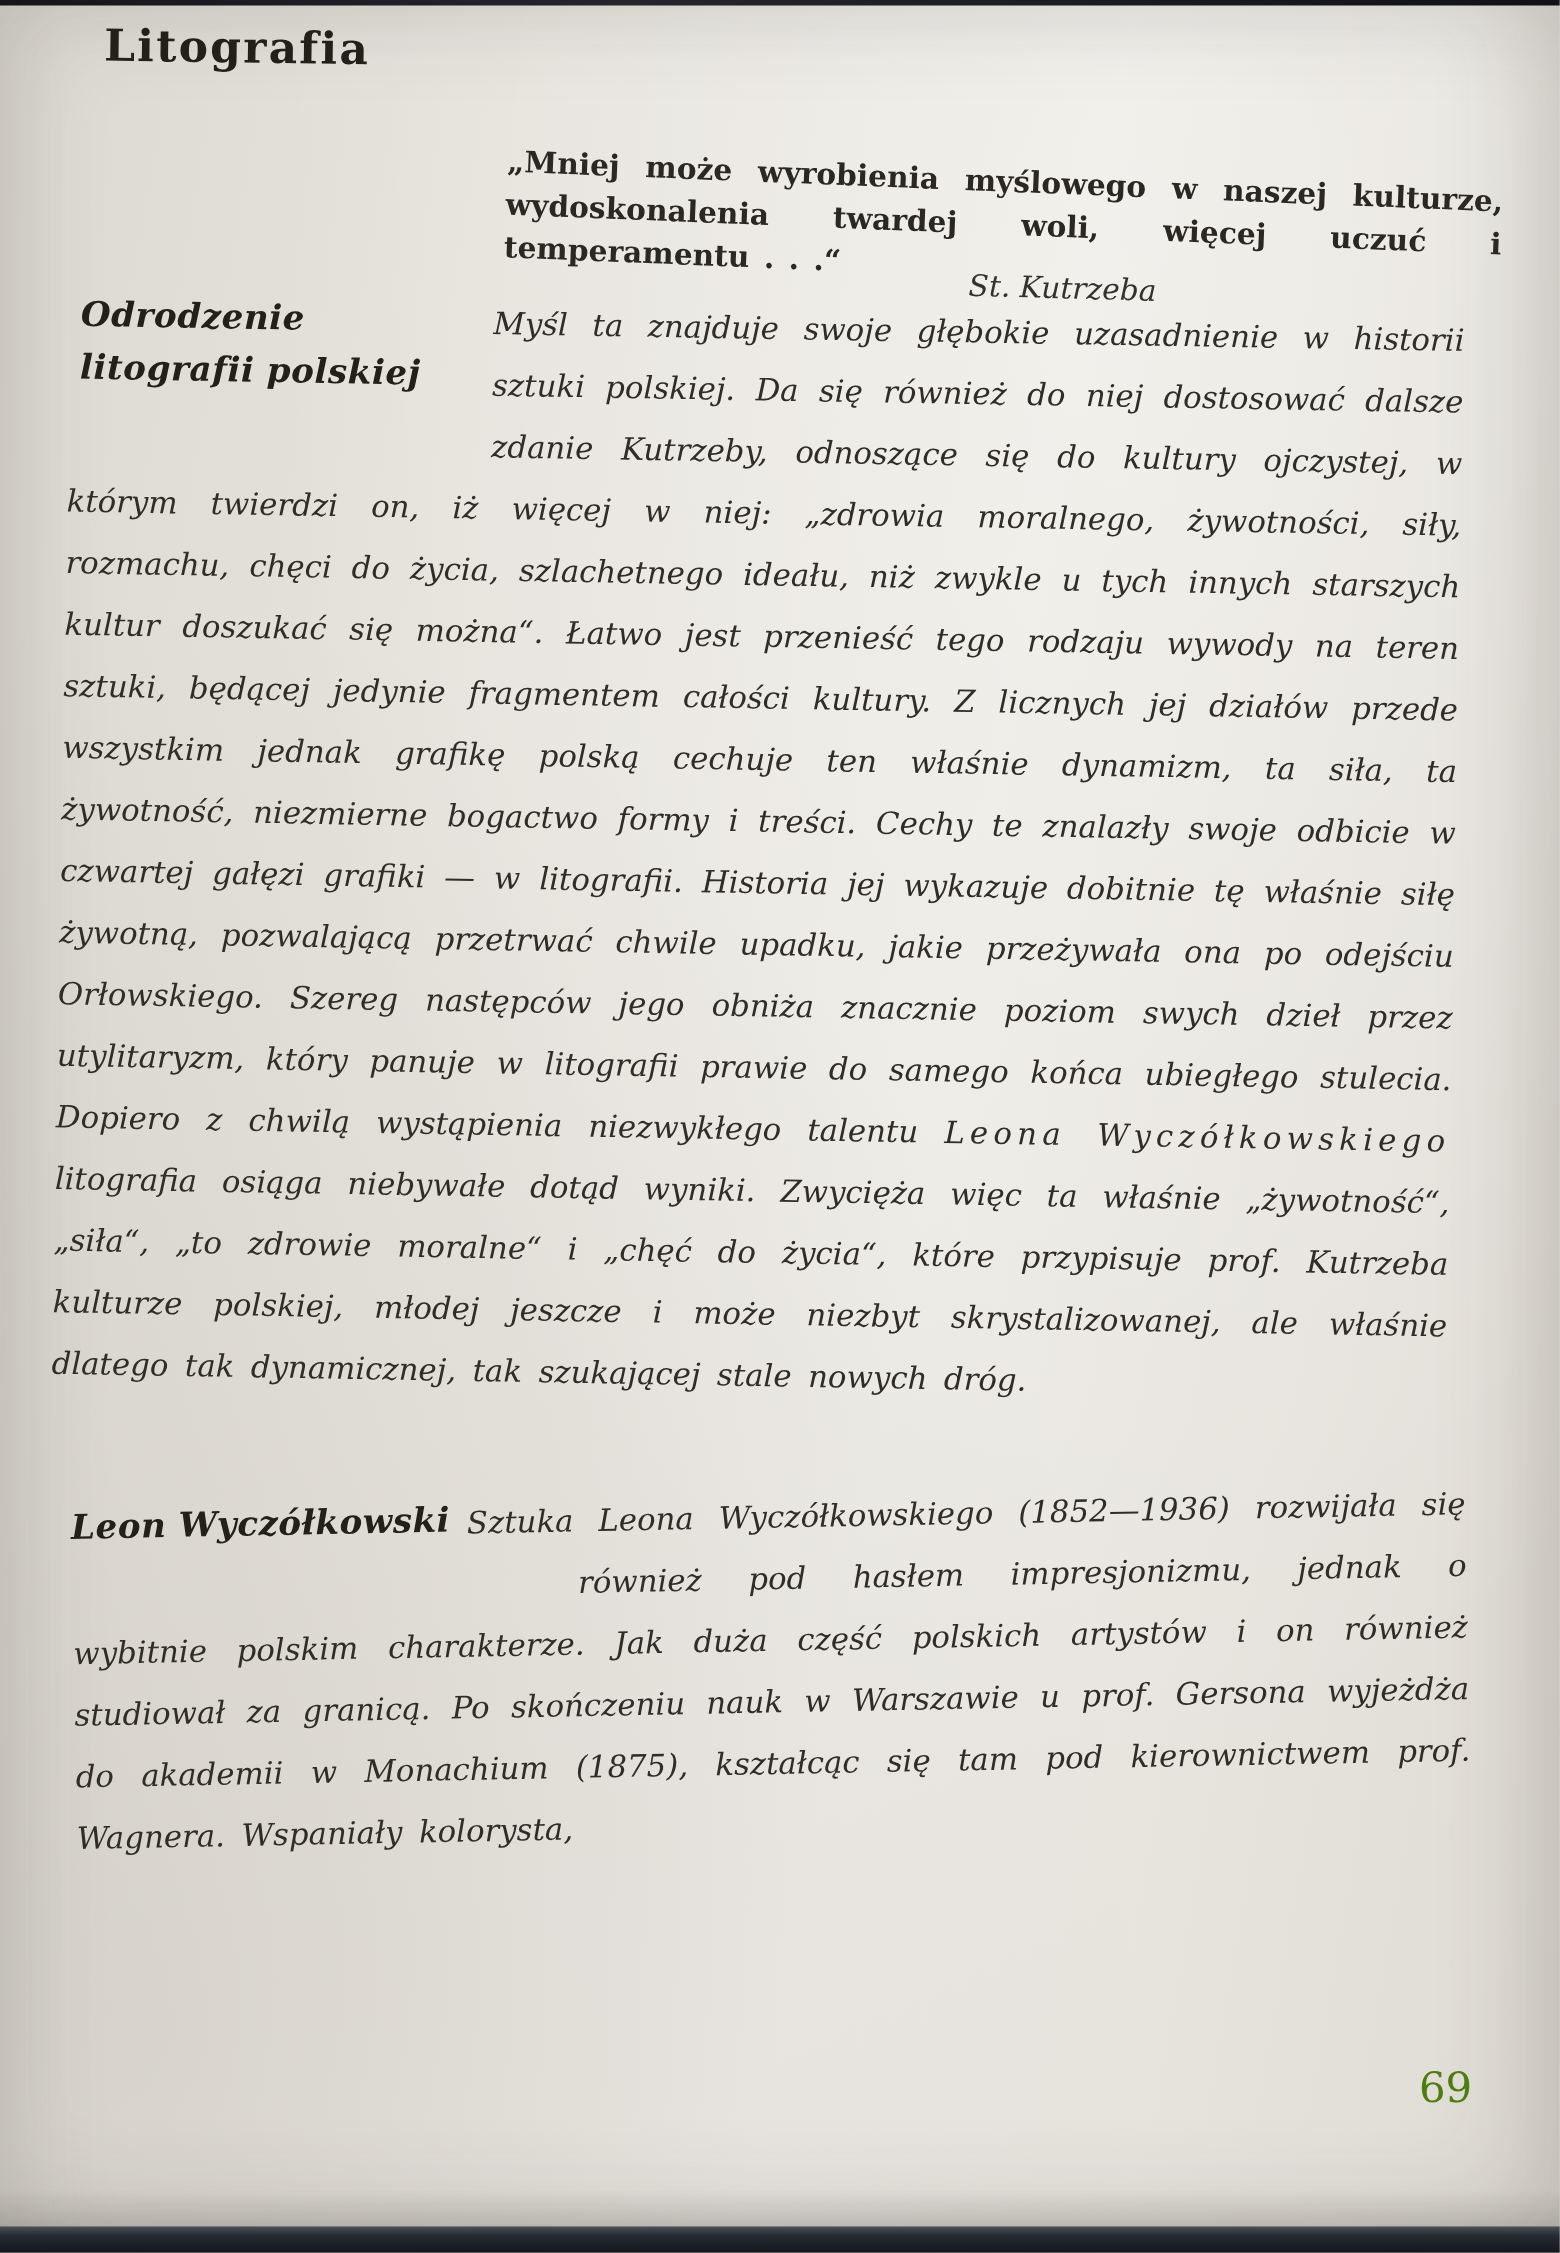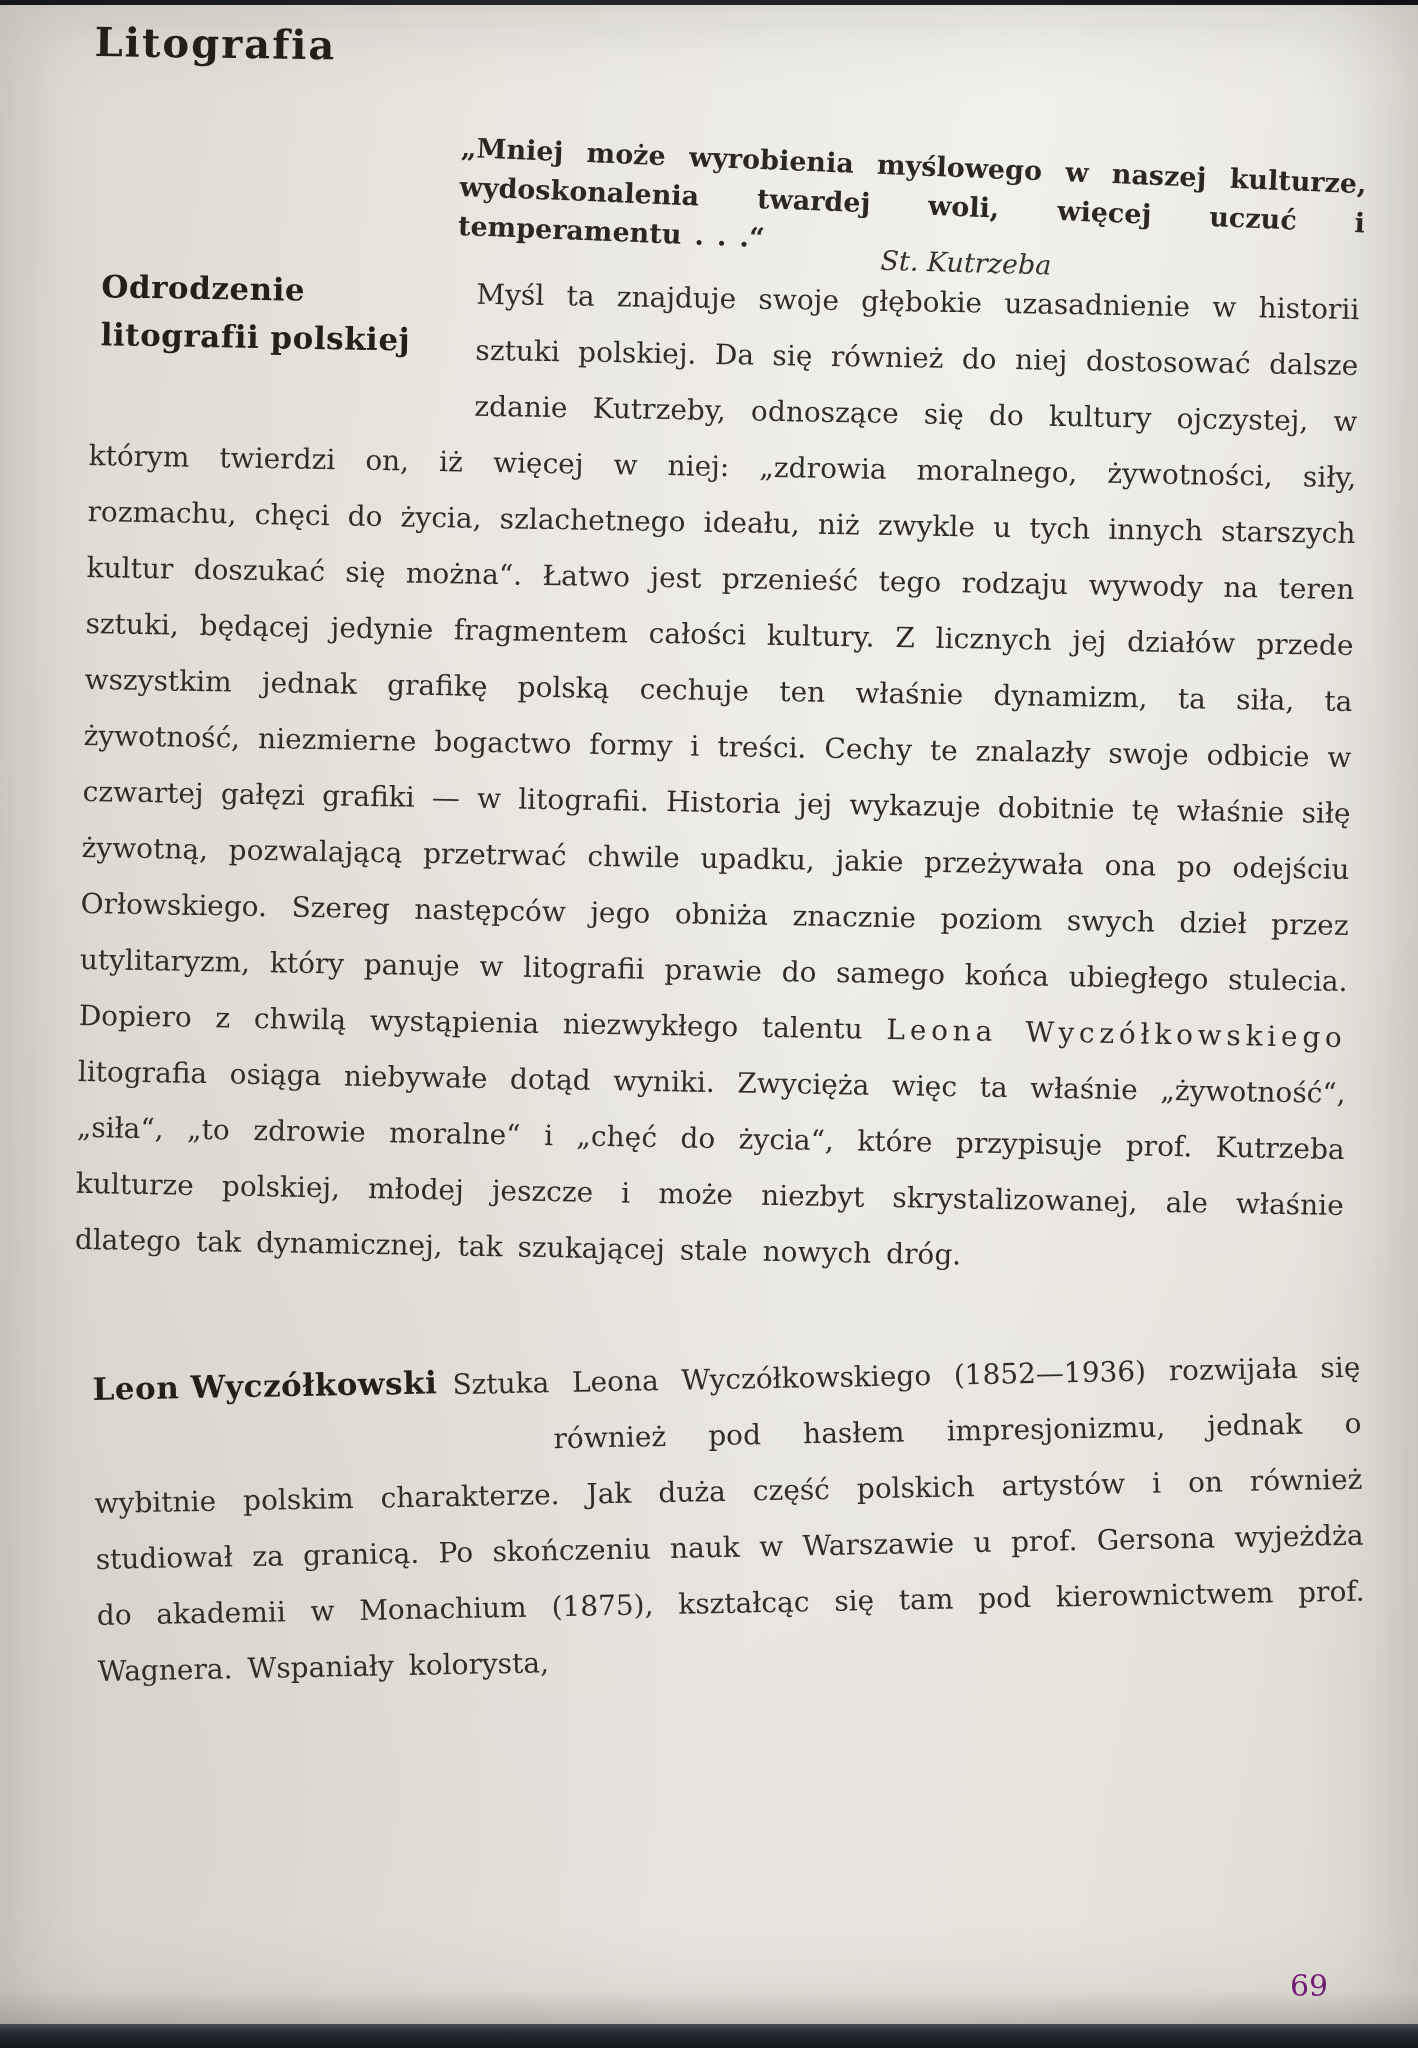--- a/index.html
+++ b/index.html
@@ -85,23 +85,24 @@
     text-align: right;
     font-style: italic;
     font-size: 27px;
     color: #35322c;
     transform: rotate(1.6deg);
     transform-origin: left top;
   }
 
   .flow {
     position: absolute;
-    left: 92px;
+    left: 64px;
     top: 260px;
     width: 1268px;
+    font-style: italic;
   }
   .section {
     position: relative;
   }
   .sec-odrodzenie { transform: rotate(1.0deg); transform-origin: left top; }
   .sec-wyczolkowski { transform: rotate(-1.1deg); transform-origin: left top; margin-top: 96px; }
 
   .margin-head {
     float: left;
     width: 385px;
@@ -147,23 +148,23 @@
     word-spacing: 0.22em;
     color: #302d27;
   }
   .spaced-name {
     letter-spacing: 0.17em;
   }
 
   .page-number {
     position: absolute;
     left: 1290px;
-    top: 1968px;
-    font-size: 30px;
-    color: #701a75;
+    top: 1876px;
+    font-size: 38px;
+    color: #4d7c0f;
   }
 </style>
 </head>
 <body>
 
 <div class="paper"></div>
 <div class="edge-top"></div>
 
 <h1 class="page-title">Litografia</h1>
 

